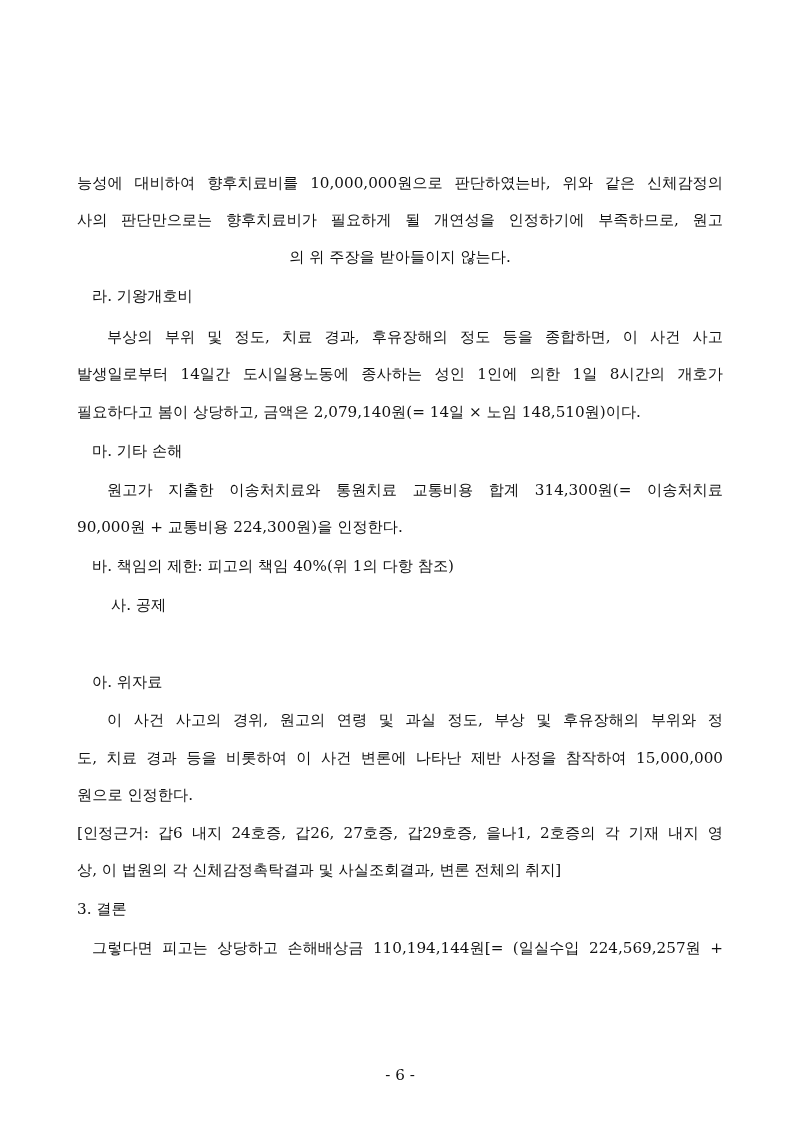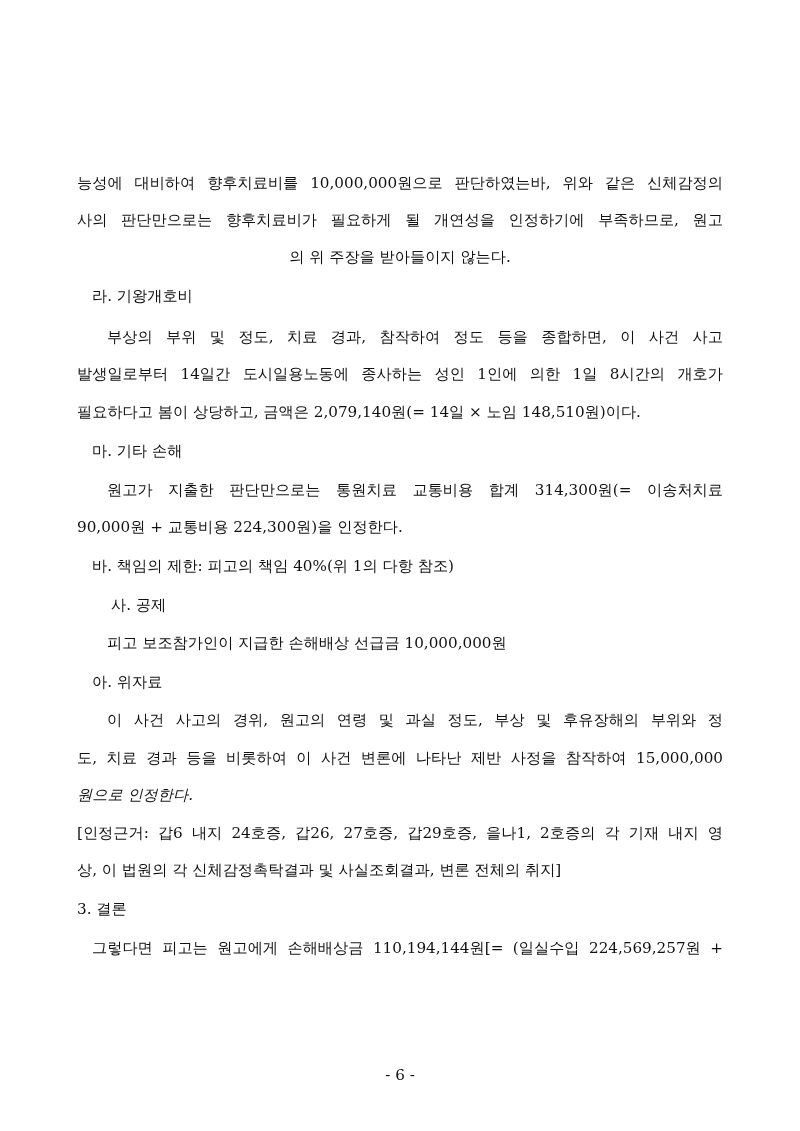--- a/index.html
+++ b/index.html
@@ -49,38 +49,37 @@
 </head>
 <body>
 
 <div class="page">
 
   <div class="line justify" style="top:173px;">능성에 대비하여 향후치료비를 10,000,000원으로 판단하였는바, 위와 같은 신체감정의</div>
   <div class="line justify" style="top:210px;">사의 판단만으로는 향후치료비가 필요하게 될 개연성을 인정하기에 부족하므로, 원고</div>
   <div class="line" style="top:247px;text-align:center;">의 위 주장을 받아들이지 않는다.</div>
 
   <div class="line ind1" style="top:286px;">라. 기왕개호비</div>
-  <div class="line ind2 justify" style="top:327px;">부상의 부위 및 정도, 치료 경과, 참작하여 정도 등을 종합하면, 이 사건 사고</div>
+  <div class="line ind2 justify" style="top:327px;">부상의 부위 및 정도, 치료 경과, 후유장해의 정도 등을 종합하면, 이 사건 사고</div>
   <div class="line justify" style="top:364px;">발생일로부터 14일간 도시일용노동에 종사하는 성인 1인에 의한 1일 8시간의 개호가</div>
   <div class="line" style="top:402px;">필요하다고 봄이 상당하고, 금액은 2,079,140원(= 14일 × 노임 148,510원)이다.</div>
 
   <div class="line ind1" style="top:441px;">마. 기타 손해</div>
-  <div class="line ind2 justify" style="top:480px;">원고가 지출한 판단만으로는 통원치료 교통비용 합계 314,300원(= 이송처치료</div>
+  <div class="line ind2 justify" style="top:480px;">원고가 지출한 이송처치료와 통원치료 교통비용 합계 314,300원(= 이송처치료</div>
   <div class="line" style="top:517px;">90,000원 + 교통비용 224,300원)을 인정한다.</div>
 
   <div class="line ind1" style="top:556px;">바. 책임의 제한: 피고의 책임 40%(위 1의 다항 참조)</div>
 
   <div class="line ind1" style="top:595px;margin-left:19px;">사. 공제</div>
-  <div class="line ind2" style="top:633px;">피고 보조참가인이 지급한 손해배상 선급금 10,000,000원</div>
 
   <div class="line ind2 justify" style="top:710px;">이 사건 사고의 경위, 원고의 연령 및 과실 정도, 부상 및 후유장해의 부위와 정</div>
   <div class="line ind1" style="top:672px;">아. 위자료</div>
   <div class="line justify" style="top:748px;">도, 치료 경과 등을 비롯하여 이 사건 변론에 나타난 제반 사정을 참작하여 15,000,000</div>
-  <div class="line" style="top:785px;font-style:italic;">원으로 인정한다.</div>
+  <div class="line" style="top:785px;">원으로 인정한다.</div>
 
   <div class="line justify" style="top:823px;">[인정근거: 갑6 내지 24호증, 갑26, 27호증, 갑29호증, 을나1, 2호증의 각 기재 내지 영</div>
   <div class="line" style="top:860px;">상, 이 법원의 각 신체감정촉탁결과 및 사실조회결과, 변론 전체의 취지]</div>
 
   <div class="line" style="top:899px;">3. 결론</div>
-  <div class="line ind1 justify" style="top:938px;">그렇다면 피고는 원고에게 손해배상금 110,194,144원[= (일실수입 224,569,257원 +</div>
+  <div class="line ind1 justify" style="top:938px;">그렇다면 피고는 상당하고 손해배상금 110,194,144원[= (일실수입 224,569,257원 +</div>
 
   <div class="footer">- 6 -</div>
 </div>
 
 </body></html>

